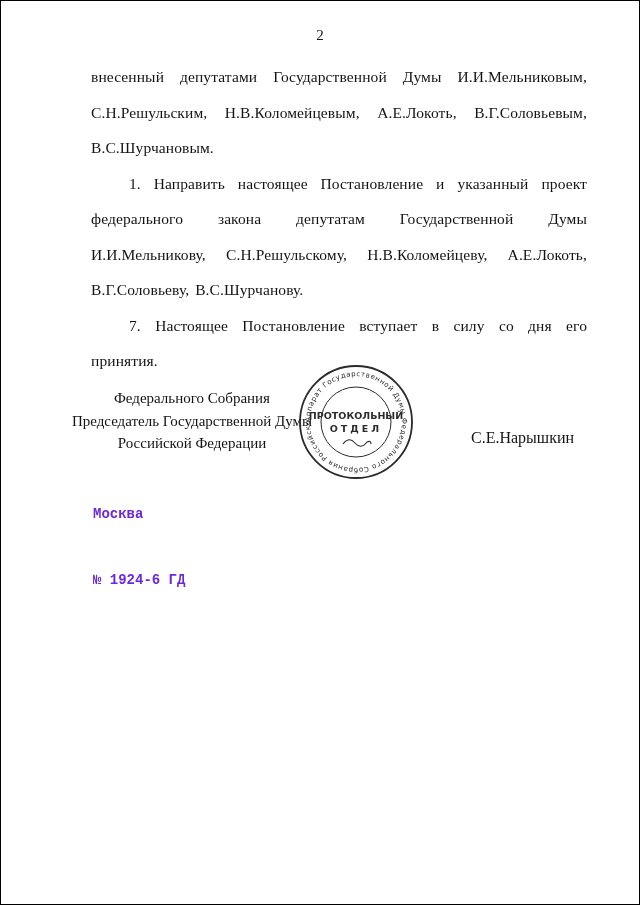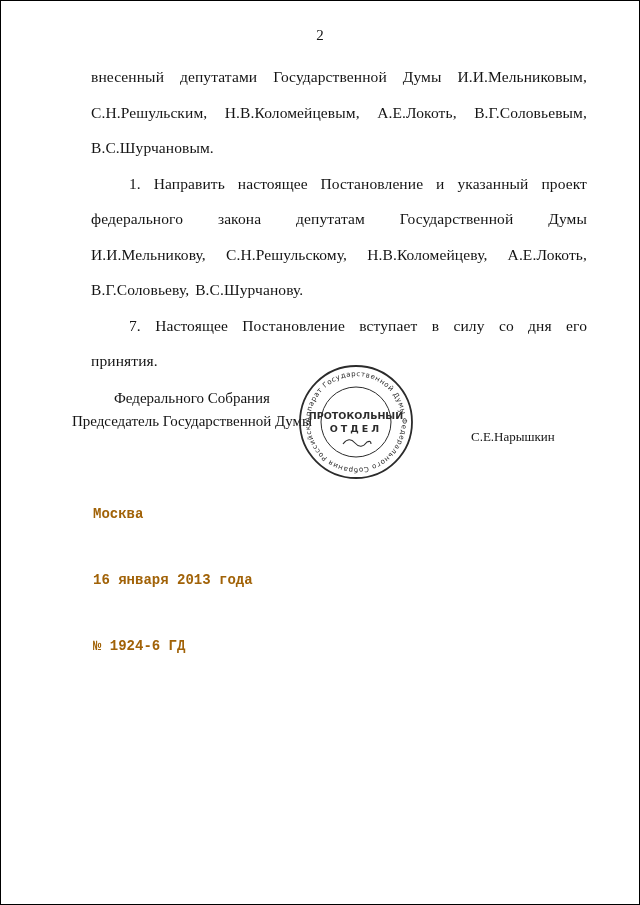--- a/index.html
+++ b/index.html
@@ -42,21 +42,21 @@
     left: 62px;
     width: 258px;
     text-align: center;
     font-size: 15px;
     line-height: 22.5px;
   }
   .signature-name {
     position: absolute;
     top: 428px;
     left: 470px;
-    font-size: 13px;
+    font-size: 16px;
     white-space: nowrap;
   }
   .stamp {
     position: absolute;
     top: 360px;
     left: 294px;
     width: 122px;
     height: 122px;
   }
   .stamp text {
@@ -64,57 +64,57 @@
     fill: #2b2b2b;
   }
   .footer-block {
     position: absolute;
     top: 458px;
     left: 92px;
     font-family: "Liberation Mono", monospace;
     font-weight: bold;
     font-size: 14px;
     line-height: 22px;
-    color: #a16207;
+    color: #6d28d9;
     white-space: pre;
   }
 </style>
 </head>
 <body>
 
 <div class="page">
 
   <div class="page-number">2</div>
 
   <div class="body-text">
     <p class="para">внесенный депутатами Государственной Думы И.И.Мельниковым, С.Н.Решульским, Н.В.Коломейцевым, А.Е.Локоть, В.Г.Соловьевым, В.С.Шурчановым.</p>
     <p class="para indent">1. Направить настоящее Постановление и указанный проект федерального закона депутатам Государственной Думы И.И.Мельникову, С.Н.Решульскому, Н.В.Коломейцеву, А.Е.Локоть, В.Г.Соловьеву, В.С.Шурчанову.</p>
     <p class="para indent">7. Настоящее Постановление вступает в силу со дня его принятия.</p>
   </div>
 
   <div class="signature-block">
     <div>Федерального Собрания</div>
     <div>Председатель Государственной Думы</div>
+    <div>Российской Федерации</div>
   </div>
 
   <div class="signature-name">С.Е.Нарышкин</div>
 
   <svg class="stamp" viewBox="0 0 122 122" xmlns="http://www.w3.org/2000/svg" xmlns:xlink="http://www.w3.org/1999/xlink">
     <circle cx="61" cy="61" r="56" fill="none" stroke="#2b2b2b" stroke-width="1.8"></circle>
     <circle cx="61" cy="61" r="35" fill="none" stroke="#2b2b2b" stroke-width="1"></circle>
     <defs>
       <path id="ring-path" d="M 15,61 A 46,46 0 1 1 107,61 A 46,46 0 1 1 15,61"></path>
     </defs>
     <text font-size="7" letter-spacing="0.6">
       <textPath href="#ring-path" xlink:href="#ring-path">Аппарат Государственной Думы Федерального Собрания Российской Федерации</textPath>
     </text>
     <text x="61" y="58" text-anchor="middle" font-size="9.5" font-weight="bold">ПРОТОКОЛЬНЫЙ</text>
     <text x="61" y="71" text-anchor="middle" font-size="9.5" font-weight="bold" letter-spacing="3">ОТДЕЛ</text>
     <path d="M48,83 q6,-8 12,-1 t12,-1 q4,-2 4,2" fill="none" stroke="#2b2b2b" stroke-width="1.1"></path>
   </svg>
 
   <div class="footer-block">
     <div>Москва</div>
-    <div>16 января 2013 года</div>
     <div>№ 1924-6 ГД</div>
   </div>
 
 </div>
 
 </body></html>

